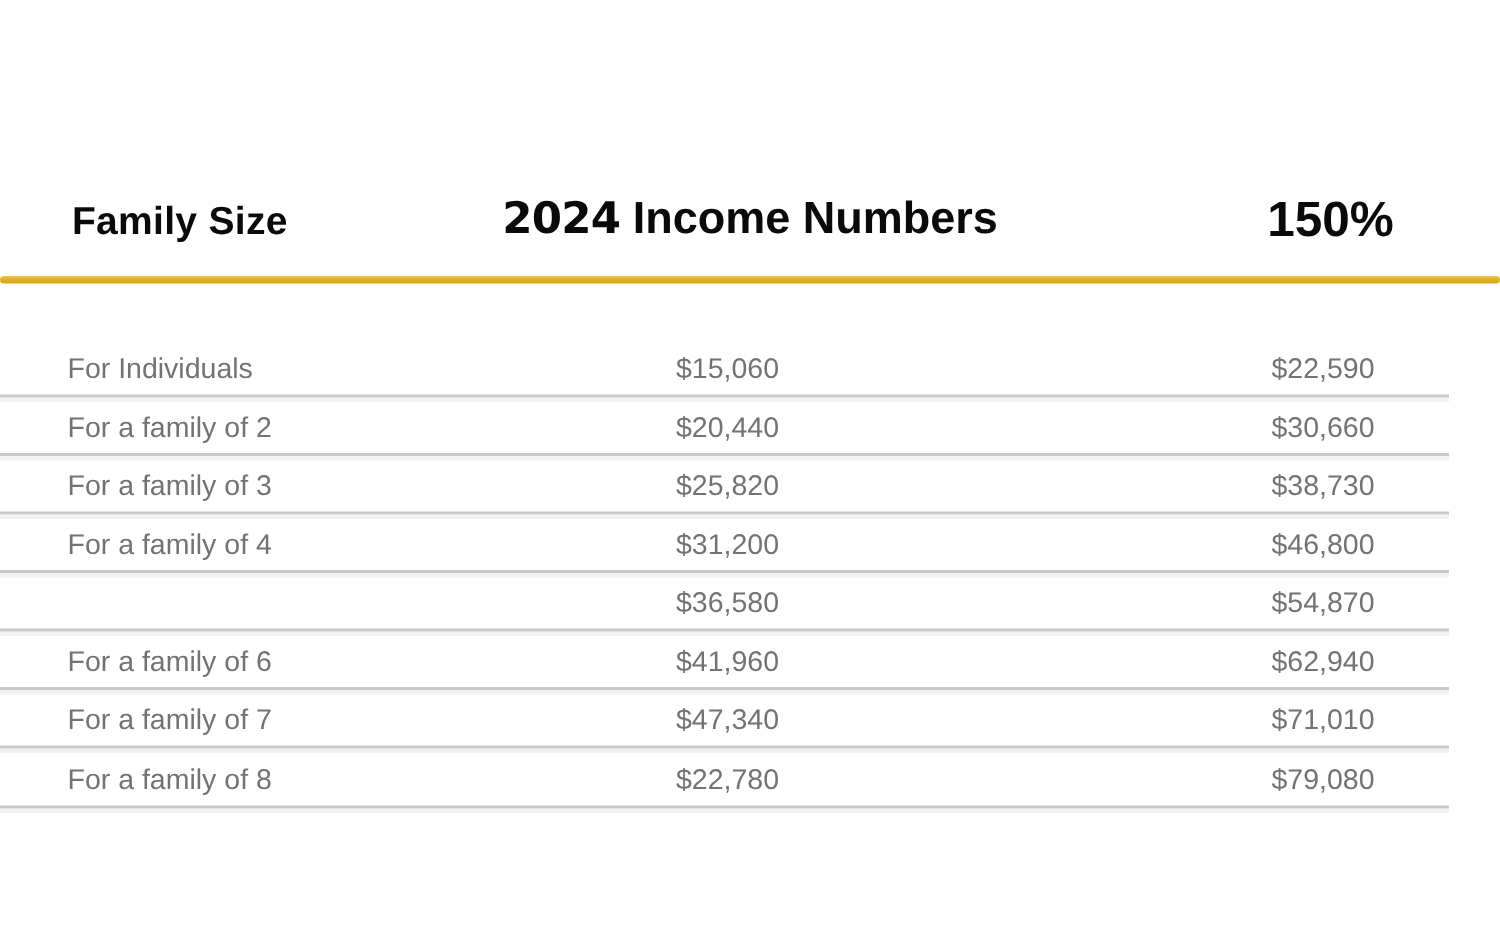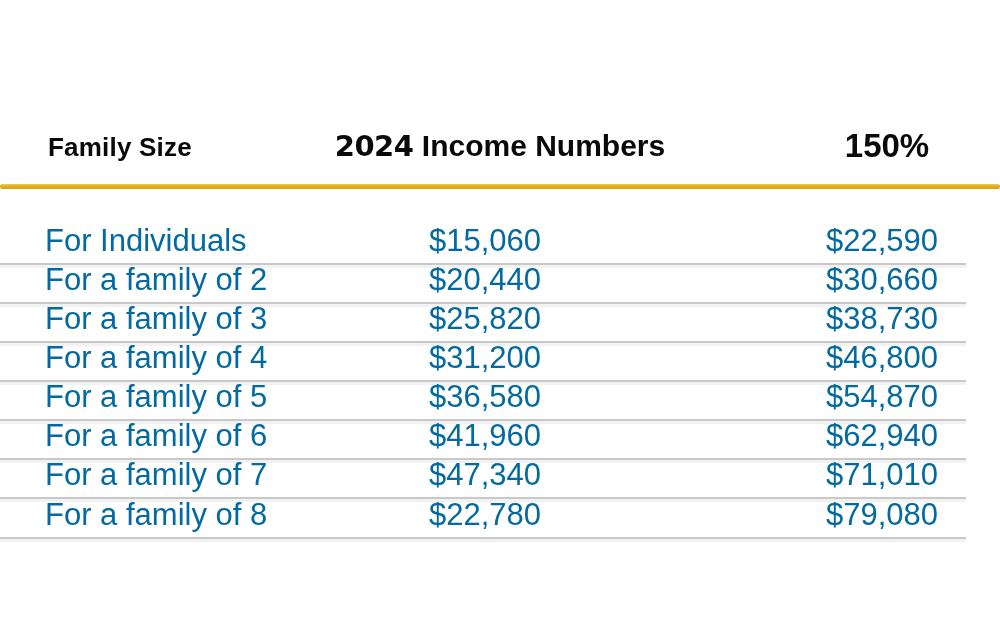--- a/index.html
+++ b/index.html
@@ -82,23 +82,23 @@
   .row.first {
     height: 74px;
   }
   .row.last {
     height: 38px;
   }
   .cell {
     position: absolute;
     bottom: 5px;
     white-space: nowrap;
-    font-size: 31px;
+    font-size: 19px;
     line-height: 1.1;
-    color: #0369a1;
+    color: #737373;
   }
   .c-label  { left: 45px; }
   .c-income { left: 485px; transform: translateX(-50%); }
   .c-150    { left: 882px; transform: translateX(-50%); }
 </style>
 </head>
 <body>
 
 <div class="canvas">
 
@@ -130,21 +130,20 @@
       <span class="cell c-150">$38,730</span>
     </div>
 
     <div class="row">
       <span class="cell c-label">For a family of 4</span>
       <span class="cell c-income">$31,200</span>
       <span class="cell c-150">$46,800</span>
     </div>
 
     <div class="row">
-      <span class="cell c-label">For a family of 5</span>
       <span class="cell c-income">$36,580</span>
       <span class="cell c-150">$54,870</span>
     </div>
 
     <div class="row">
       <span class="cell c-label">For a family of 6</span>
       <span class="cell c-income">$41,960</span>
       <span class="cell c-150">$62,940</span>
     </div>
 

